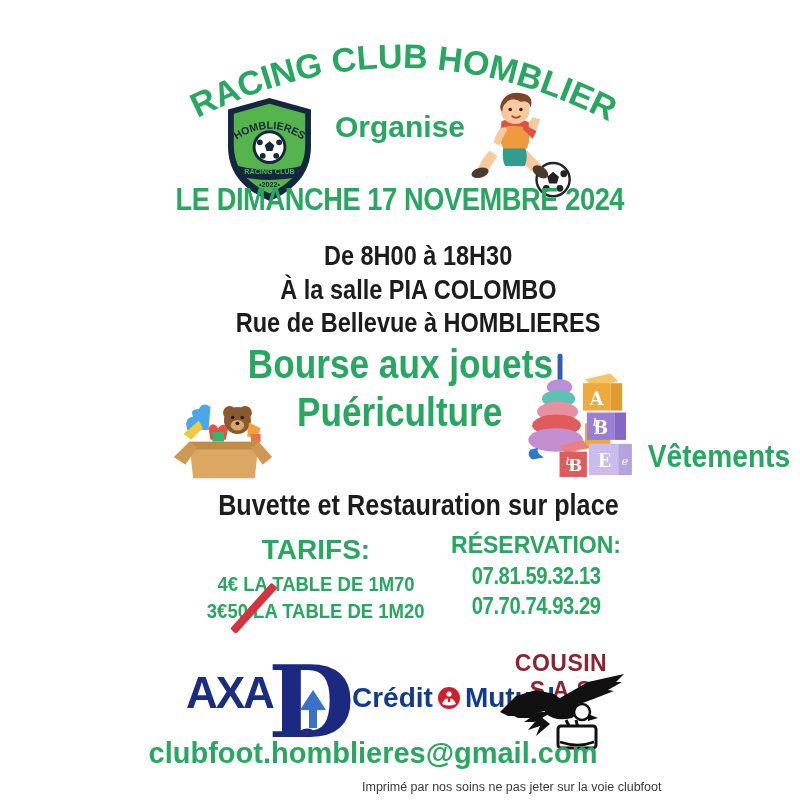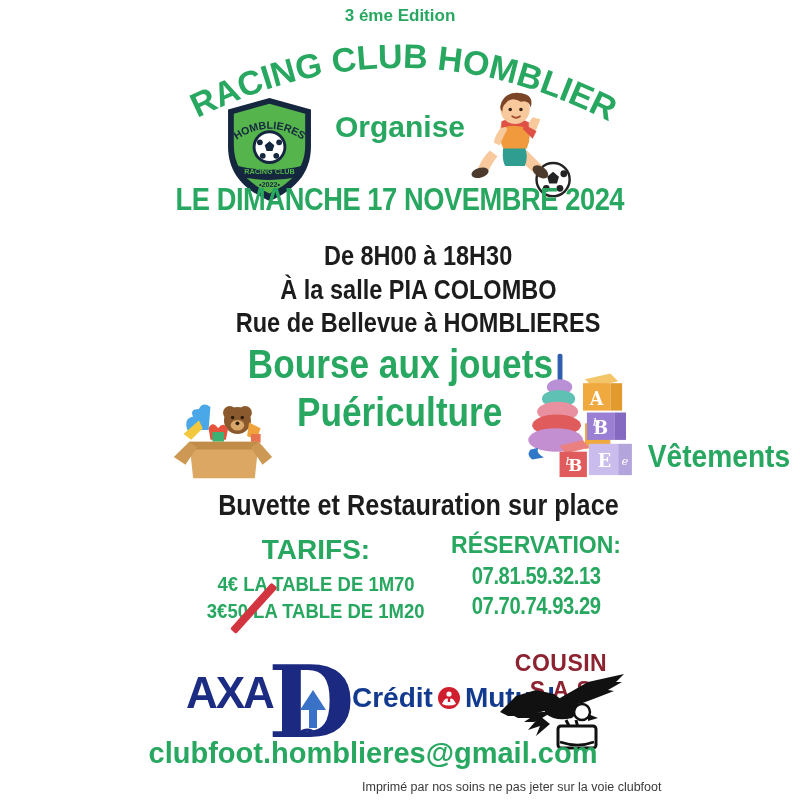--- a/index.html
+++ b/index.html
@@ -53,21 +53,20 @@
   .eagle{left:496px;top:672px;}
 
   .email{top:737px;left:60px;width:626px;text-align:center;font-size:29px;}
   .footer{left:362px;top:780px;font-size:12.5px;color:#3a3a3a;}
 </style>
 </head>
 <body>
 
 <div class="page">
 
-  <div class="abs ctr green b edition">3 éme Edition</div>
 
   <svg class="abs arc-svg" width="800" height="150">
     <defs>
         <path id="arcPath" d="M 186 124 Q 400 12 614 124" fill="none"></path>
       </defs>
     <text class="arc-text" text-anchor="middle">
       <textPath href="#arcPath" startOffset="50%">LE RACING CLUB HOMBLIERES</textPath>
     </text>
   </svg>
 

